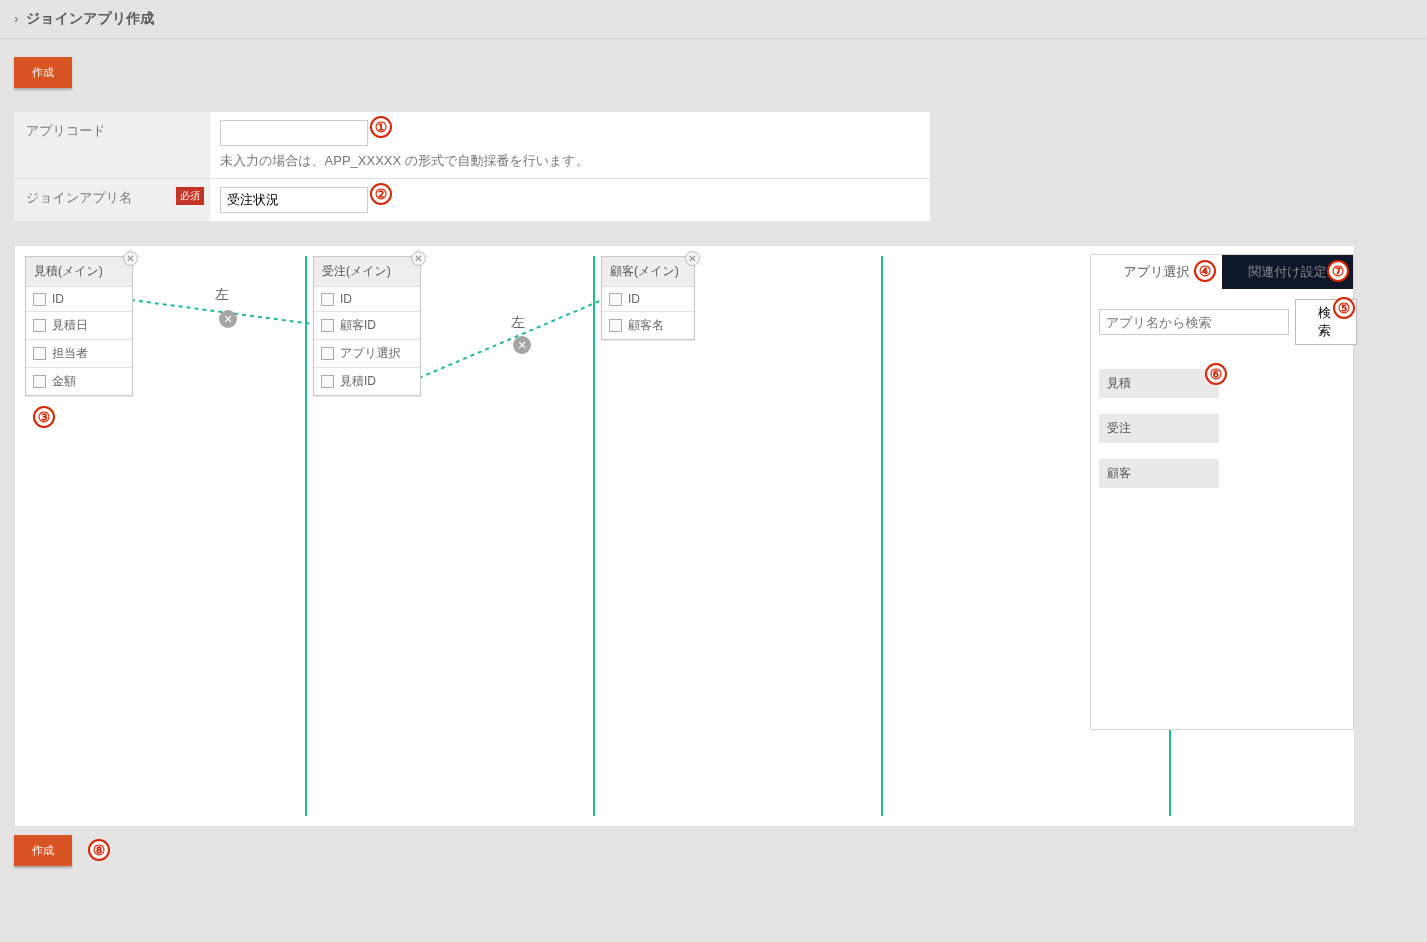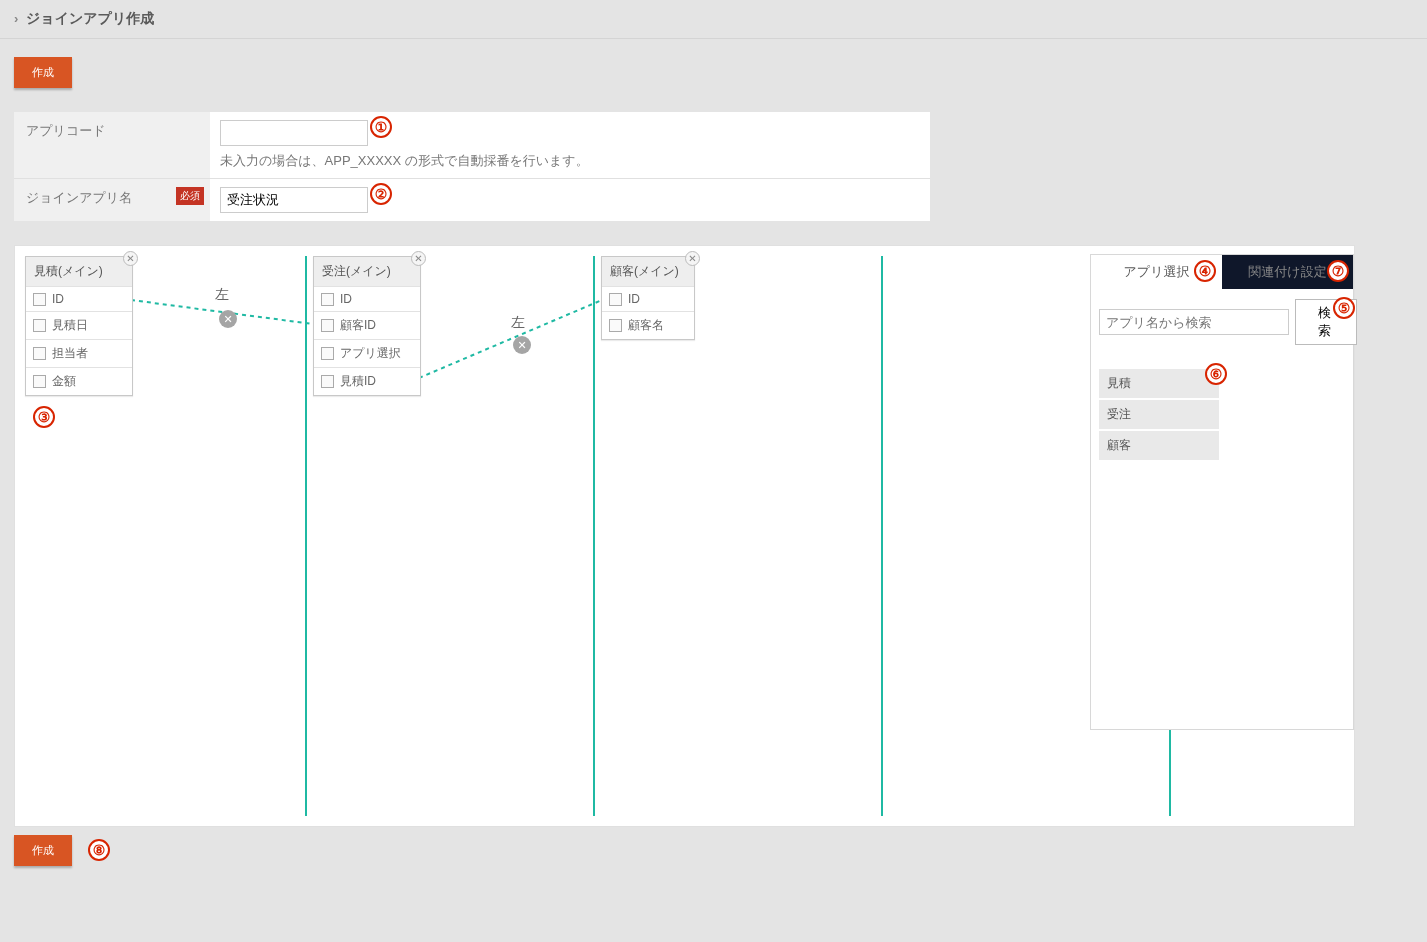--- a/index.html
+++ b/index.html
@@ -109,21 +109,21 @@
 .tabbar { display: flex; height: 34px; }
 .tab {
   flex: 1; display: flex; align-items: center; justify-content: center;
   font-size: 13px; color: #555; cursor: pointer; position: relative;
 }
 .tab.active { background: #fff; }
 .tab.inactive { background: #0f172a; color: #888; }
 .search-row { display: flex; gap: 6px; padding: 10px 8px 8px 8px; align-items: center; }
 .search-input { flex: 1; border: 1px solid #ccc; padding: 4px 6px; font-size: 13px; height: 26px; }
 .search-btn { border: 1px solid #bbb; background: #fff; padding: 4px 22px; font-size: 13px; cursor: pointer; letter-spacing: 3px; }
-.result-grid { display: flex; flex-wrap: wrap; padding: 16px 8px; gap: 2px; flex-direction: column; }
+.result-grid { display: flex; flex-wrap: wrap; padding: 16px 8px; gap: 16px; flex-direction: column; }
 .result-cell {
   width: 120px; background: #e9e9e9; padding: 6px 8px;
   font-size: 12px; color: #555; cursor: pointer;
 }
 
 svg.links { position: absolute; top: 0; left: 0; pointer-events: none; }
 
 .footer-row { margin-top: 8px; position: relative; }
 </style>
 </head>

